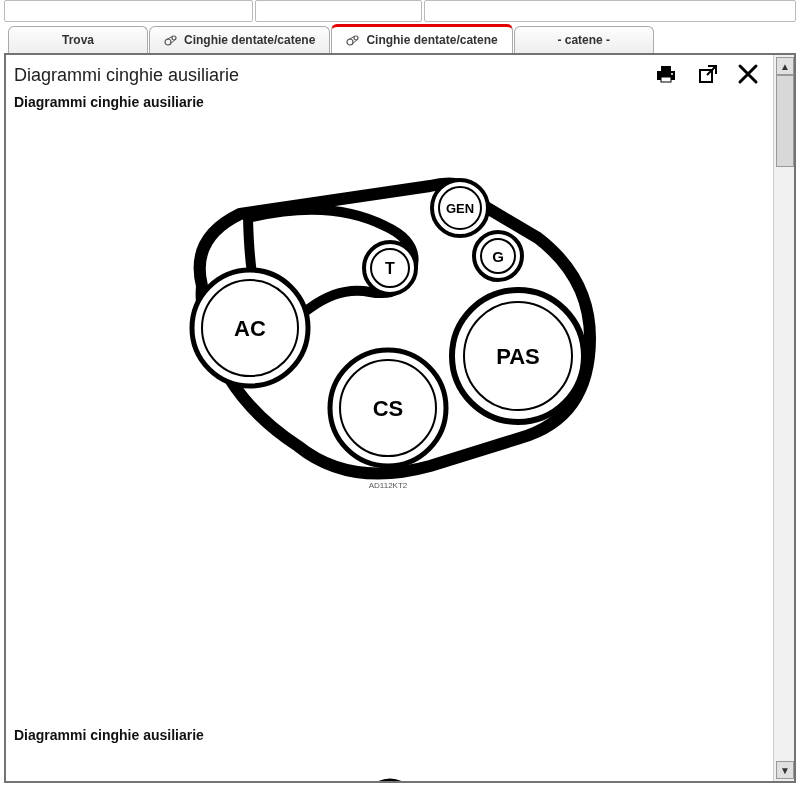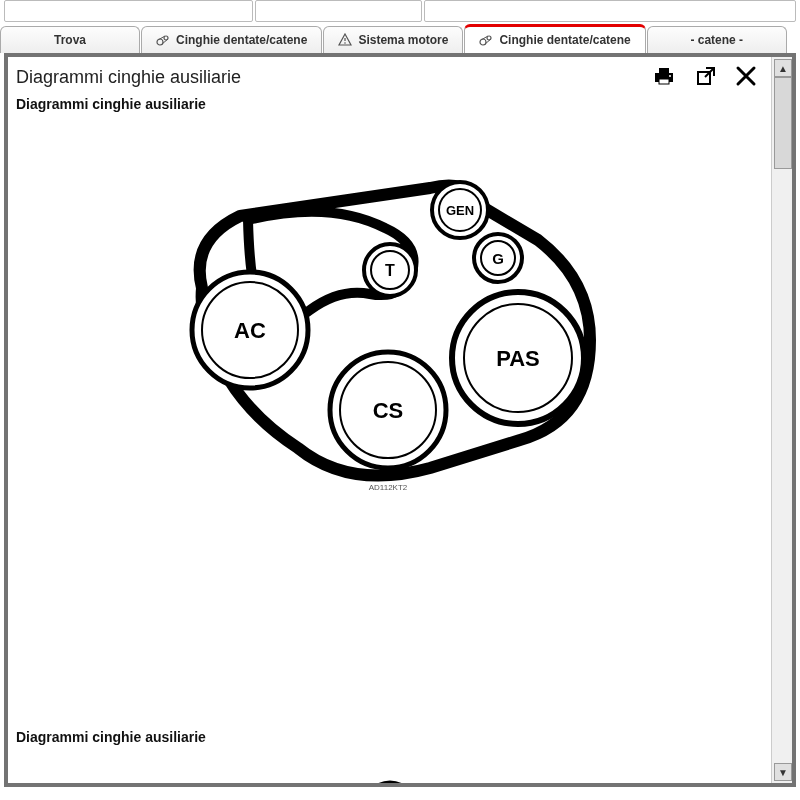--- a/index.html
+++ b/index.html
@@ -24,21 +24,21 @@
     background: #fff;
     flex: 1;
   }
   .top-dropdowns .dd:first-child { flex: 1.2; }
   .top-dropdowns .dd:nth-child(2) { flex: 0.8; }
   .top-dropdowns .dd:nth-child(3) { flex: 1.8; }
 
   .tabbar {
     display: flex;
     align-items: flex-end;
-    padding: 0 0;
+    padding: 0 8px;
   }
   .tab {
     border: 1px solid #aaa;
     border-bottom: none;
     border-top-left-radius: 6px;
     border-top-right-radius: 6px;
     background: linear-gradient(#fdfdfd, #eee);
     padding: 6px 14px;
     margin-right: 1px;
     display: flex;
@@ -52,21 +52,21 @@
     cursor: pointer;
   }
   .tab.active {
     background: #fff;
     border-top: 3px solid #e30000;
     margin-top: -2px;
   }
   .tab .icon-svg { width: 14px; height: 14px; flex-shrink: 0; }
 
   .content-wrap {
-    border: 4px solid #737373;
+    border: 2px solid #737373;
     margin: 0 4px;
     height: 726px;
     display: flex;
     position: relative;
     justify-content: center;
   }
   .content {
     flex: 1;
     position: relative;
     overflow: hidden;
@@ -186,30 +186,20 @@
   </div>
   <div class="tab">
     <span class="icon-svg">
       <svg viewBox="0 0 14 14">
           <circle cx="4" cy="9" r="3" fill="none" stroke="#555" stroke-width="1.2"></circle>
           <circle cx="10" cy="5" r="2" fill="none" stroke="#555" stroke-width="1.2"></circle>
           <path d="M2 7 L9 3 M6 11 L12 6" stroke="#555" stroke-width="1" fill="none"></path>
         </svg>
     </span>
     <span>Cinghie dentate/catene</span>
-  </div>
-  <div class="tab">
-    <span class="icon-svg">
-      <svg viewBox="0 0 14 14">
-          <path d="M7 1 L13 12 H1 Z" fill="none" stroke="#555" stroke-width="1.2"></path>
-          <line x1="7" y1="5" x2="7" y2="8" stroke="#555" stroke-width="1.2"></line>
-          <circle cx="7" cy="10" r="0.8" fill="#555"></circle>
-        </svg>
-    </span>
-    <span>Sistema motore</span>
   </div>
   <div class="tab active">
     <span class="icon-svg">
       <svg viewBox="0 0 14 14">
           <circle cx="4" cy="9" r="3" fill="none" stroke="#555" stroke-width="1.2"></circle>
           <circle cx="10" cy="5" r="2" fill="none" stroke="#555" stroke-width="1.2"></circle>
           <path d="M2 7 L9 3 M6 11 L12 6" stroke="#555" stroke-width="1" fill="none"></path>
         </svg>
     </span>
     <span>Cinghie dentate/catene</span>

